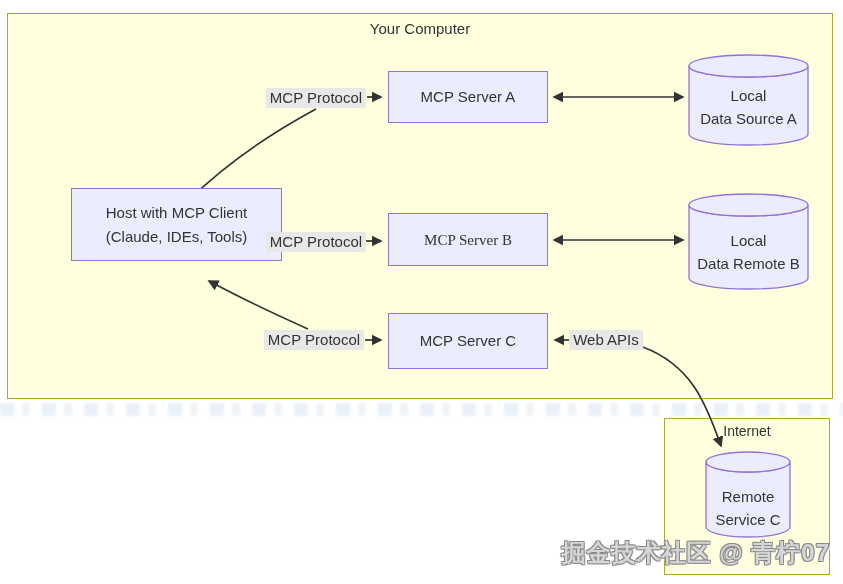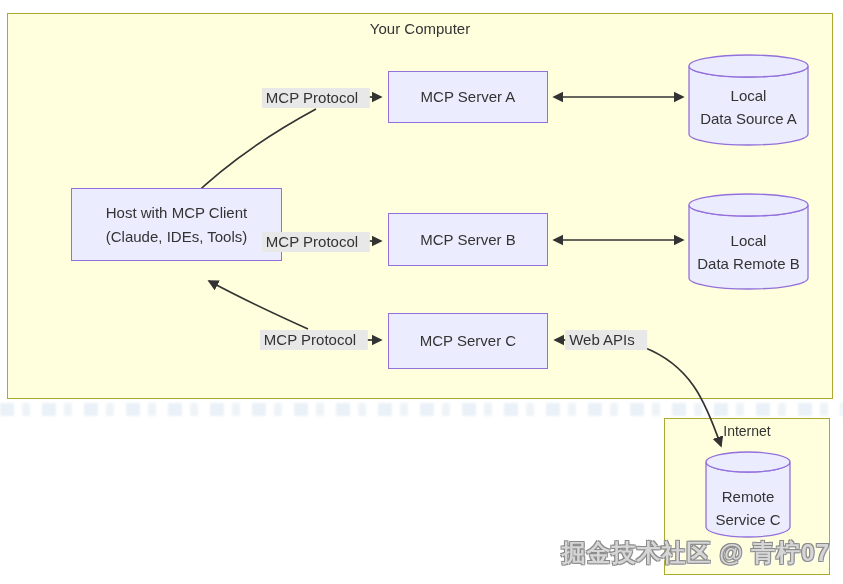--- a/index.html
+++ b/index.html
@@ -18,31 +18,31 @@
   }
   .cluster-internet .cluster-title{top:4px;font-size:14px;}
   svg.wires{position:absolute;left:0;top:0;z-index:2;}
   .node{
     position:absolute;background:#ECECFF;border:1px solid #9370DB;box-sizing:border-box;
     display:flex;flex-direction:column;justify-content:center;
     font-size:15px;text-align:center;z-index:3;line-height:24px;white-space:nowrap;
   }
   .node-host{left:30px;top:188px;width:211px;height:73px;margin-left:41px;}
   .node-server-a{left:388px;top:71px;width:160px;height:52px;}
-  .node-server-b{left:388px;top:213px;width:160px;height:53px;}
+  .node-server-b{left:388px;top:213px;width:160px;height:53px;font-family:Liberation Serif, serif;}
   .node-server-c{left:388px;top:313px;width:160px;height:56px;}
   .cyl-text{
     position:absolute;z-index:3;text-align:center;font-size:15px;line-height:23px;white-space:nowrap;
   }
   .cyl-text-a{left:689px;top:84px;width:119px;}
   .cyl-text-b{left:689px;top:229px;width:119px;}
   .cyl-text-c{left:706px;top:485px;width:84px;}
   .edge-label{
     position:absolute;z-index:4;transform:translate(-50%,-50%);
-    background:#e8e8e8;padding:1px 12px 2px 4px;font-size:15px;white-space:nowrap;color:#333;
+    background:#e8e8e8;padding:1px 4px 2px 4px;font-size:15px;white-space:nowrap;color:#333;
   }
   .el-top{left:316px;top:98px;}
   .el-mid{left:316px;top:242px;}
   .el-bottom{left:314px;top:340px;}
   .el-web{left:606px;top:340px;}
   .faint-band{
     position:absolute;left:0;top:403px;width:843px;height:13px;z-index:1;opacity:0.18;
     background:repeating-linear-gradient(90deg,
       #8fb6d9 0px,#8fb6d9 14px, transparent 14px, transparent 22px,
       #a9c3d9 22px,#a9c3d9 30px, transparent 30px, transparent 42px);

